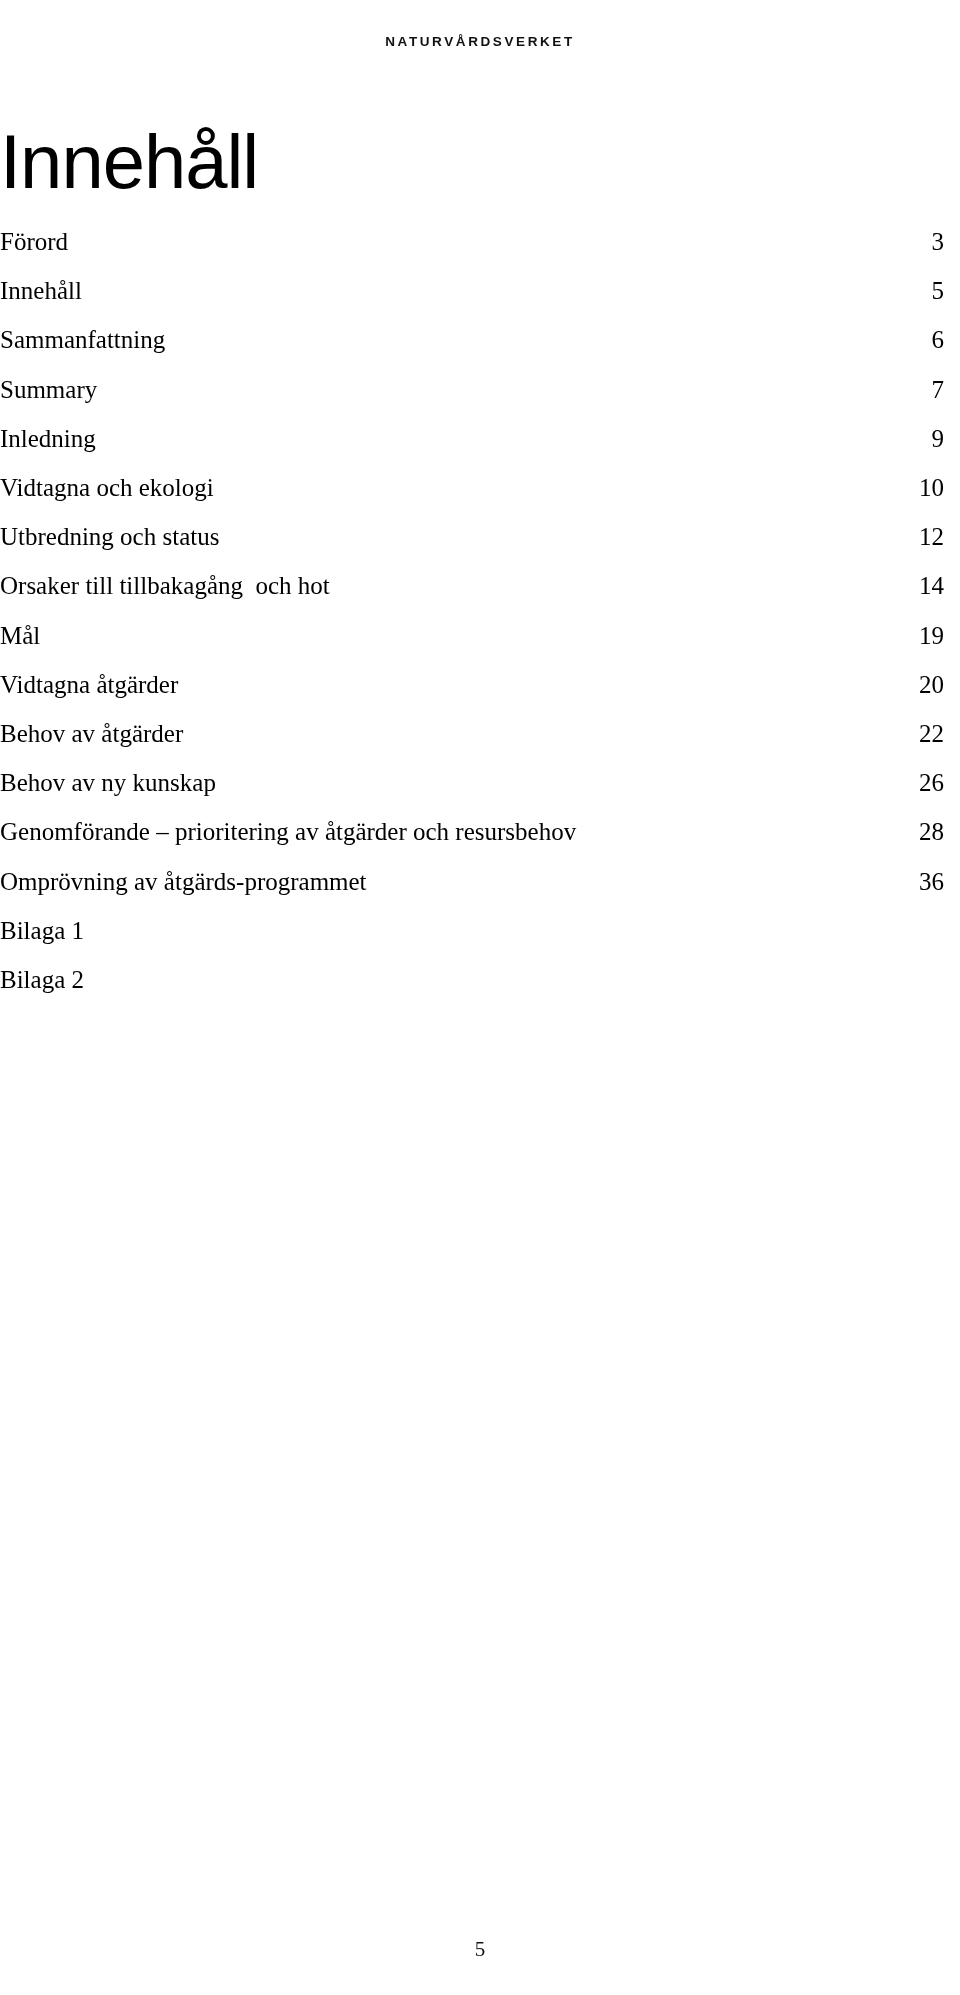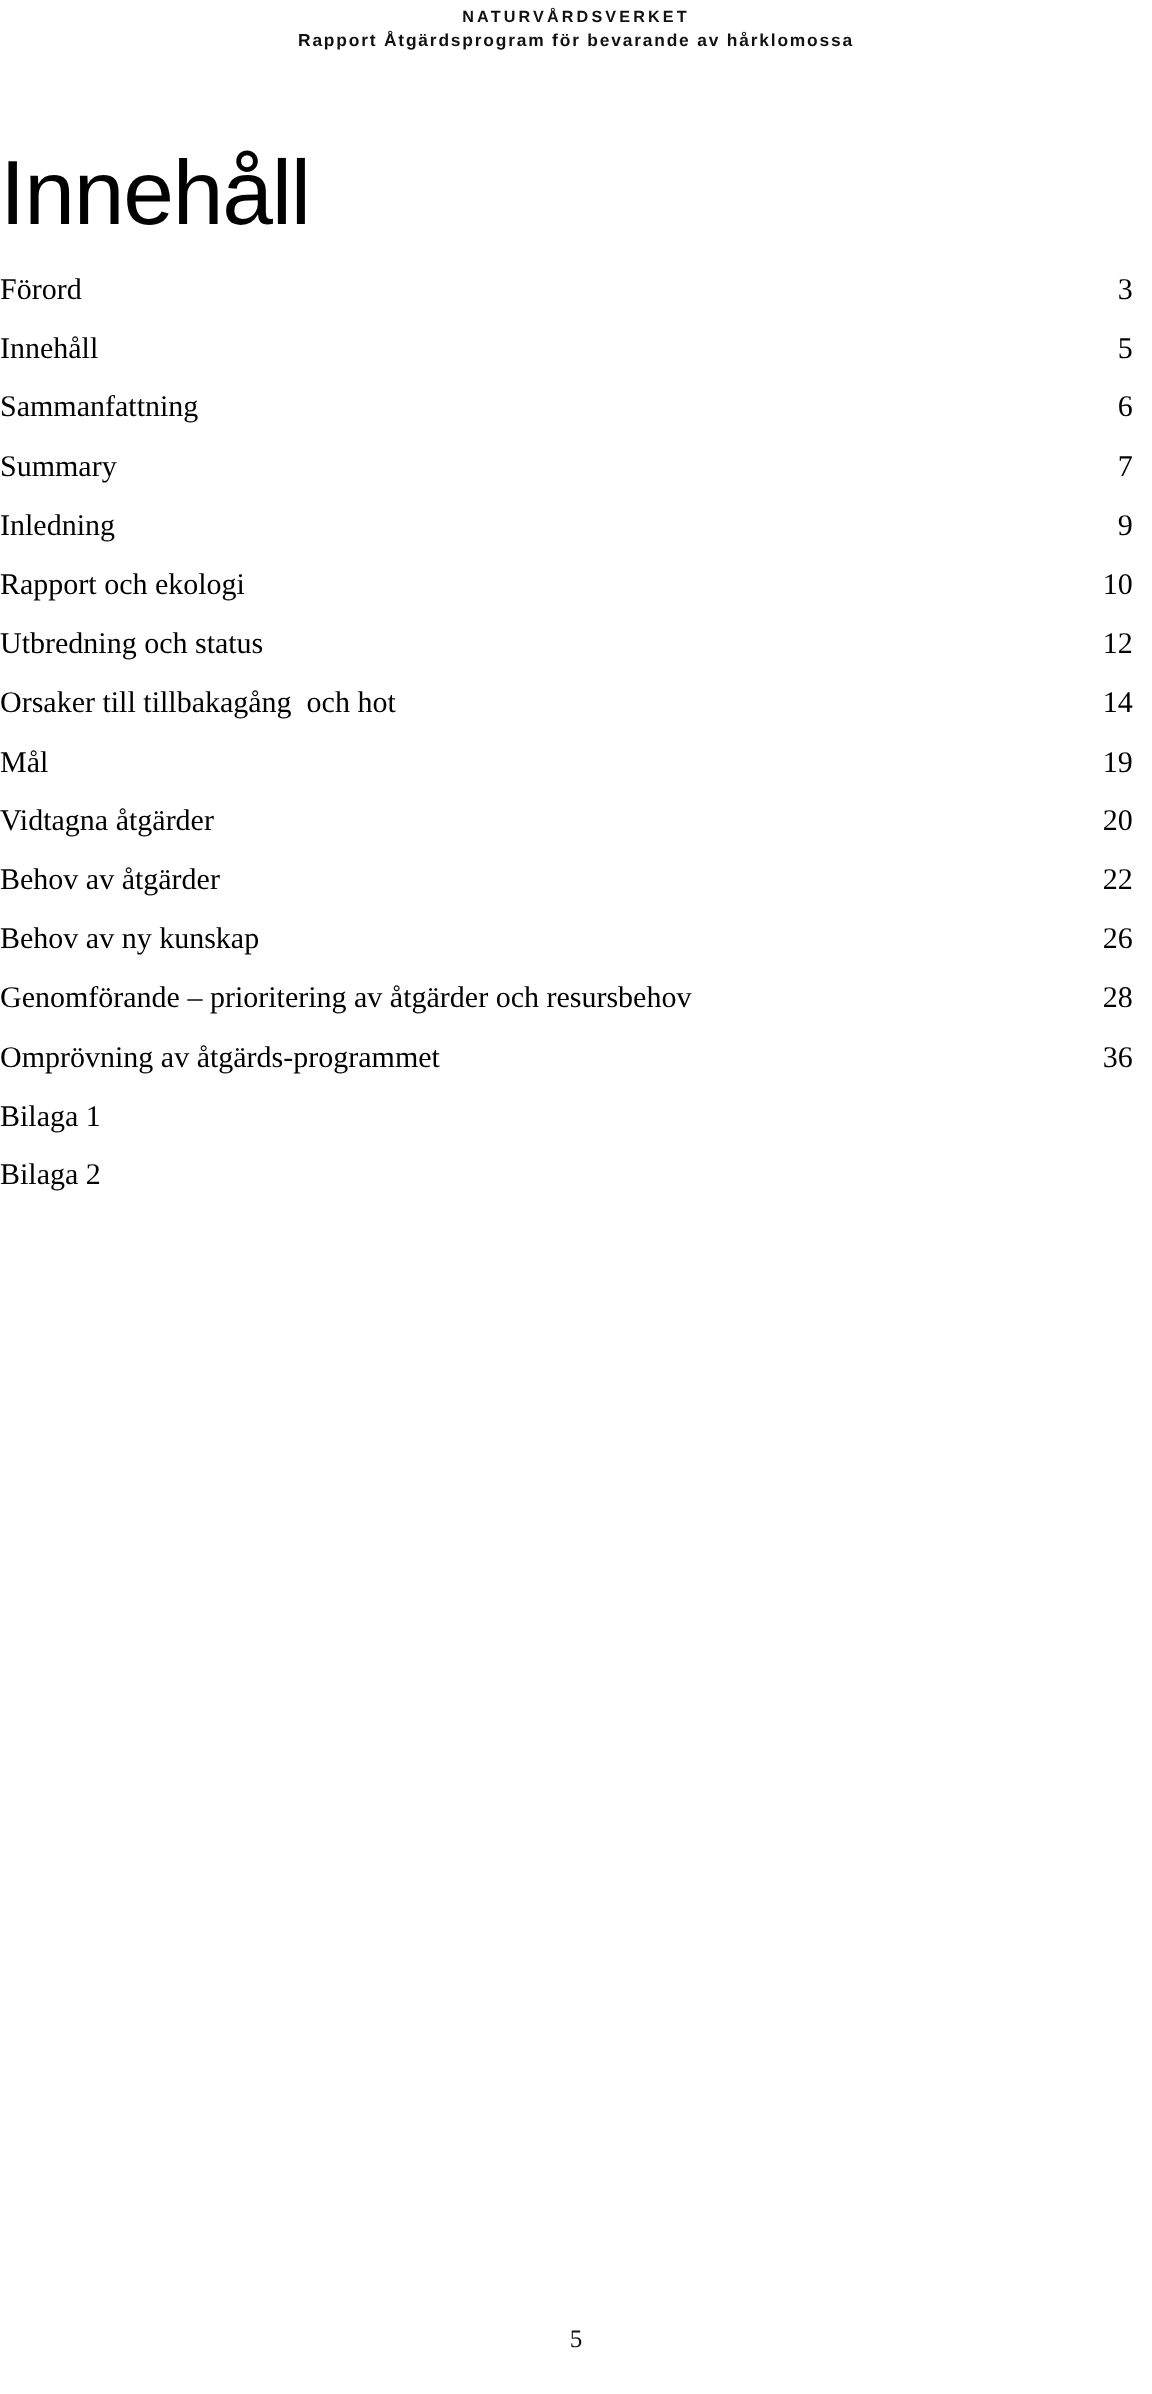--- a/index.html
+++ b/index.html
@@ -26,20 +26,21 @@
     font-family: "Liberation Sans", "DejaVu Sans", sans-serif;
     font-weight: bold;
     color: #111111;
   }
   .rh-line1 {
     font-size: 13.5px;
     letter-spacing: 2.6px;
     line-height: 20px;
     padding-top: 4px;
     white-space: pre;
+    margin-top: 28px;
   }
   .rh-line2 {
     font-size: 14.5px;
     letter-spacing: 1.5px;
     line-height: 20px;
     white-space: pre;
   }
 
   
   .page {
@@ -104,21 +105,20 @@
     line-height: 26px;
     color: #111111;
     white-space: pre;
   }
 </style>
 </head>
 <body>
 
 <div class="running-head">
   <div class="rh-line1">NATURVÅRDSVERKET</div>
-  <div class="rh-line2">Rapport Åtgärdsprogram för bevarande av hårklomossa</div>
 </div>
 
 <div class="page">
 
   <div class="toc-title">Innehåll</div>
 
   <div class="toc-list">
       <div class="toc-row">
         <span class="toc-label">Förord</span>
         <span class="toc-filler"></span>
@@ -138,21 +138,21 @@
         <span class="toc-label">Summary</span>
         <span class="toc-filler"></span>
         <span class="toc-page">7</span>
       </div>
       <div class="toc-row">
         <span class="toc-label">Inledning</span>
         <span class="toc-filler"></span>
         <span class="toc-page">9</span>
       </div>
       <div class="toc-row">
-        <span class="toc-label">Rapport och ekologi</span>
+        <span class="toc-label">Vidtagna och ekologi</span>
         <span class="toc-filler"></span>
         <span class="toc-page">10</span>
       </div>
       <div class="toc-row">
         <span class="toc-label">Utbredning och status</span>
         <span class="toc-filler"></span>
         <span class="toc-page">12</span>
       </div>
       <div class="toc-row">
         <span class="toc-label">Orsaker till tillbakagång  och hot</span>

